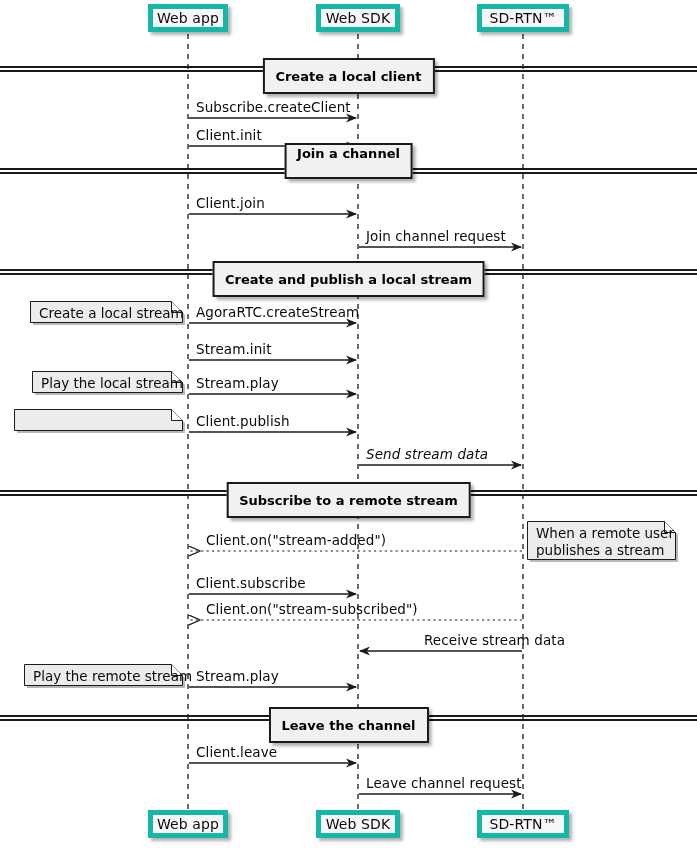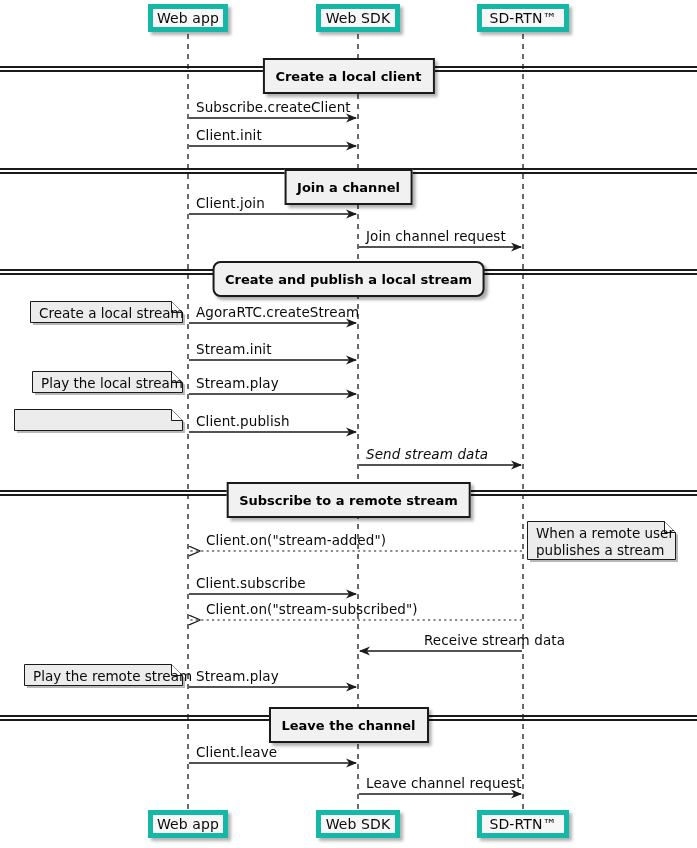--- a/index.html
+++ b/index.html
@@ -149,24 +149,24 @@
       </div>
       <div class="participant-box" style="left: 477px; top: 810px; width: 92px;">
         <span>SD‑RTN™</span>
       </div>
     </div>
 
   <div id="divider-labels">
       <div class="divider-label" style="top: 58px; left: 50%; transform: translateX(-50%);">
         <span>Create a local client</span>
       </div>
-      <div class="divider-label" style="top: 169px; left: 50%; transform: translateX(-50%);">
+      <div class="divider-label" style="top: 143px; left: 50%; transform: translateX(-50%); align-items: flex-end;">
         <span>Join a channel</span>
       </div>
-      <div class="divider-label" style="top: 261px; left: 50%; transform: translateX(-50%); border-radius: 8px;">
+      <div class="divider-label" style="top: 261px; left: 50%; transform: translateX(-50%);">
         <span>Create and publish a local stream</span>
       </div>
       <div class="divider-label" style="top: 482px; left: 50%; transform: translateX(-50%);">
         <span>Subscribe to a remote stream</span>
       </div>
       <div class="divider-label" style="top: 707px; left: 50%; transform: translateX(-50%);">
         <span>Leave the channel</span>
       </div>
     </div>
 

